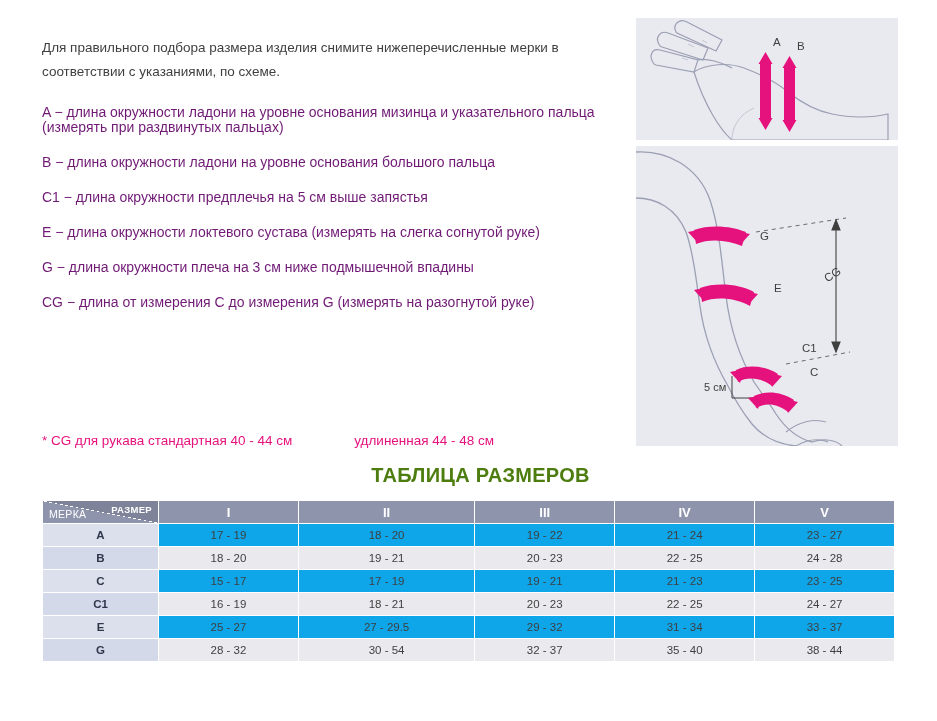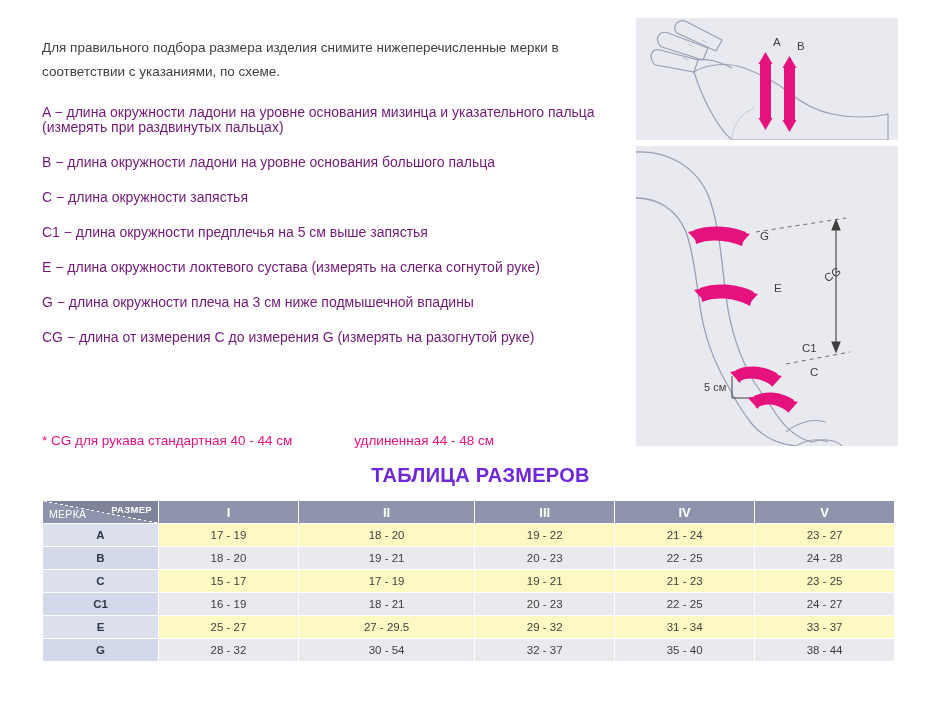--- a/index.html
+++ b/index.html
@@ -59,21 +59,21 @@
   .ill-label.small{font-size:11px;}
   .rot{transform:rotate(-32deg);transform-origin:left top;}
 
   
   .table-title{
     position:absolute;
     left:0;right:0;top:464px;
     text-align:center;
     font-size:20px;
     font-weight:bold;
-    color:#6d28d9;
+    color:#4d7c0f;
     letter-spacing:.3px;
     padding-left:24px;
   }
   table.sizes{
     position:absolute;
     left:42px; top:500px;
     width:853px;
     border-collapse:collapse;
     font-size:11.5px;
   }
@@ -112,39 +112,38 @@
     letter-spacing:.3px;
   }
   td.rowhead{
     background:#dbe0ec;
     color:#30374a;
     font-weight:bold;
     font-size:11.5px;
     width:115px;
   }
   td.val{
-    background:#fef9c3;
+    background:#0ea5e9;
     color:#3f3f3f;
     font-size:11.5px;
   }
   tr.alt td.val{background:#eaeaee;}
   tr.alt td.rowhead{background:#d3d9e8;}
 </style>
 </head>
 <body>
 
 <div class="page">
 
   <div class="text-col">
     <p class="intro">Для правильного подбора размера изделия снимите нижеперечисленные мерки в соответствии с указаниями, по схеме.</p>
 
     <ul class="measure-list">
       <li class="measure-item">A − длина окружности ладони на уровне основания мизинца и указательного пальца (измерять при раздвинутых пальцах)</li>
       <li class="measure-item">B − длина окружности ладони на уровне основания большого пальца</li>
-      <li class="measure-item">C − длина окружности запястья</li>
       <li class="measure-item">C1 − длина окружности предплечья на 5 см выше запястья</li>
       <li class="measure-item">E − длина окружности локтевого сустава (измерять на слегка согнутой руке)</li>
       <li class="measure-item">G − длина окружности плеча на 3 см ниже подмышечной впадины</li>
       <li class="measure-item">CG − длина от измерения C до измерения G (измерять на разогнутой руке)</li>
     </ul>
   </div>
 
   <div class="note">
     <span>* CG для рукава  стандартная 40 - 44 см</span><span class="gap"></span><span>удлиненная 44 - 48 см</span>
   </div>

